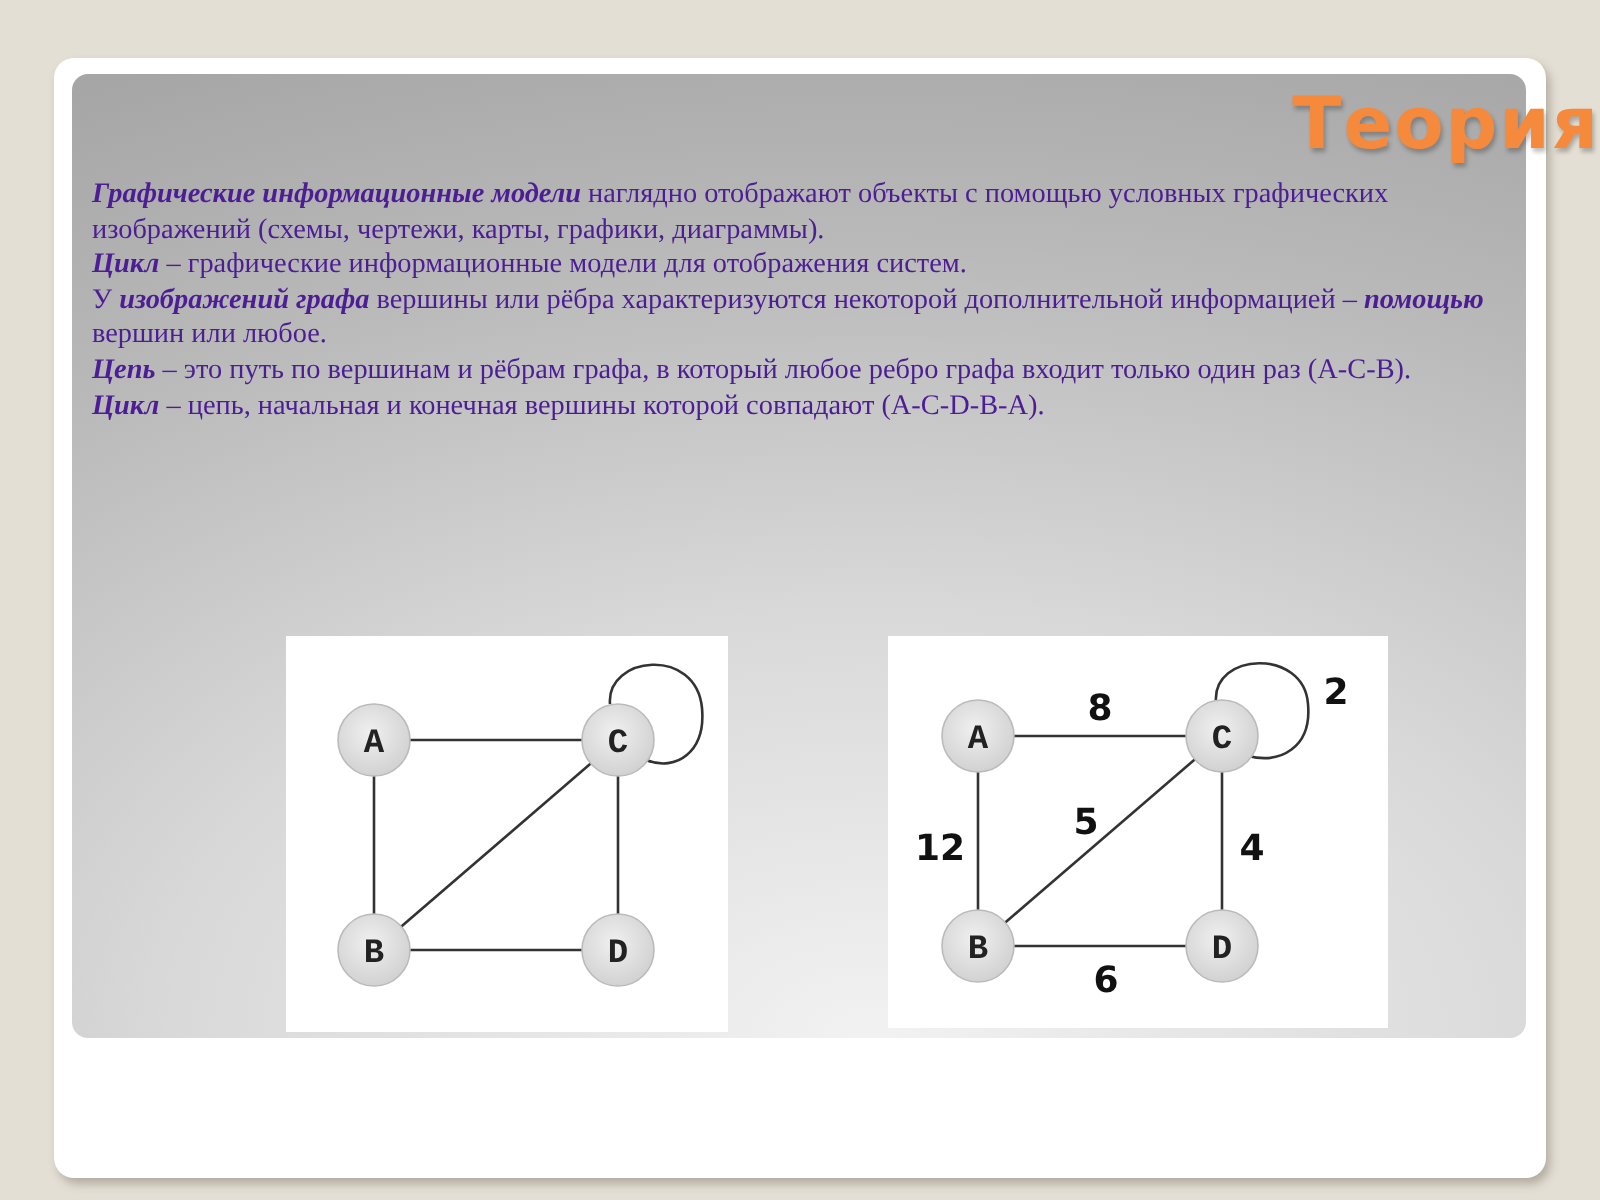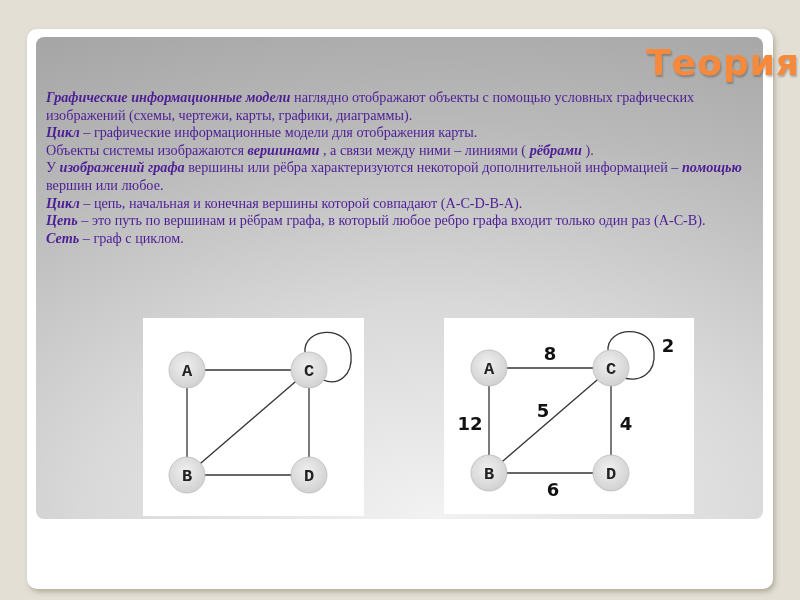--- a/index.html
+++ b/index.html
@@ -69,26 +69,24 @@
 </head>
 <body>
 
 <div class="card"></div>
 <div class="panel"></div>
 
 <div class="title">Теория</div>
 
 <div class="text-block">
   <p><b>Графические информационные модели</b><span> наглядно отображают объекты с помощью условных графических изображений (схемы, чертежи, карты, графики, диаграммы).</span></p>
-  <p><b>Цикл</b><span> – графические информационные модели для отображения карты.</span></p>
-  <p><span>Объекты системы изображаются </span><b>вершинами</b><span> , а связи между ними – линиями ( </span><b>рёбрами</b><span> ).</span></p>
+  <p><b>Цикл</b><span> – графические информационные модели для отображения систем.</span></p>
   <p><span>У </span><b>изображений графа</b><span> вершины или рёбра характеризуются некоторой дополнительной информацией – </span><b>помощью</b><span> вершин или любое.</span></p>
+  <p><b>Цепь</b><span> – это путь по вершинам и рёбрам графа, в который любое ребро графа входит только один раз (A-C-B).</span></p>
   <p><b>Цикл</b><span> – цепь, начальная и конечная вершины которой совпадают (A-C-D-B-A).</span></p>
-  <p><b>Цепь</b><span> – это путь по вершинам и рёбрам графа, в который любое ребро графа входит только один раз (A-C-B).</span></p>
-  <p><b>Сеть</b><span> – граф с циклом.</span></p>
 </div>
 
 <div class="graph-box" id="graph1">
   <svg width="221" height="198" viewBox="0 0 221 198">
     <defs>
       <radialGradient id="ng1" cx="45%" cy="40%" r="65%">
         <stop offset="0%" stop-color="#f0f0f0"></stop>
         <stop offset="100%" stop-color="#cfcfcf"></stop>
       </radialGradient>
     </defs>

